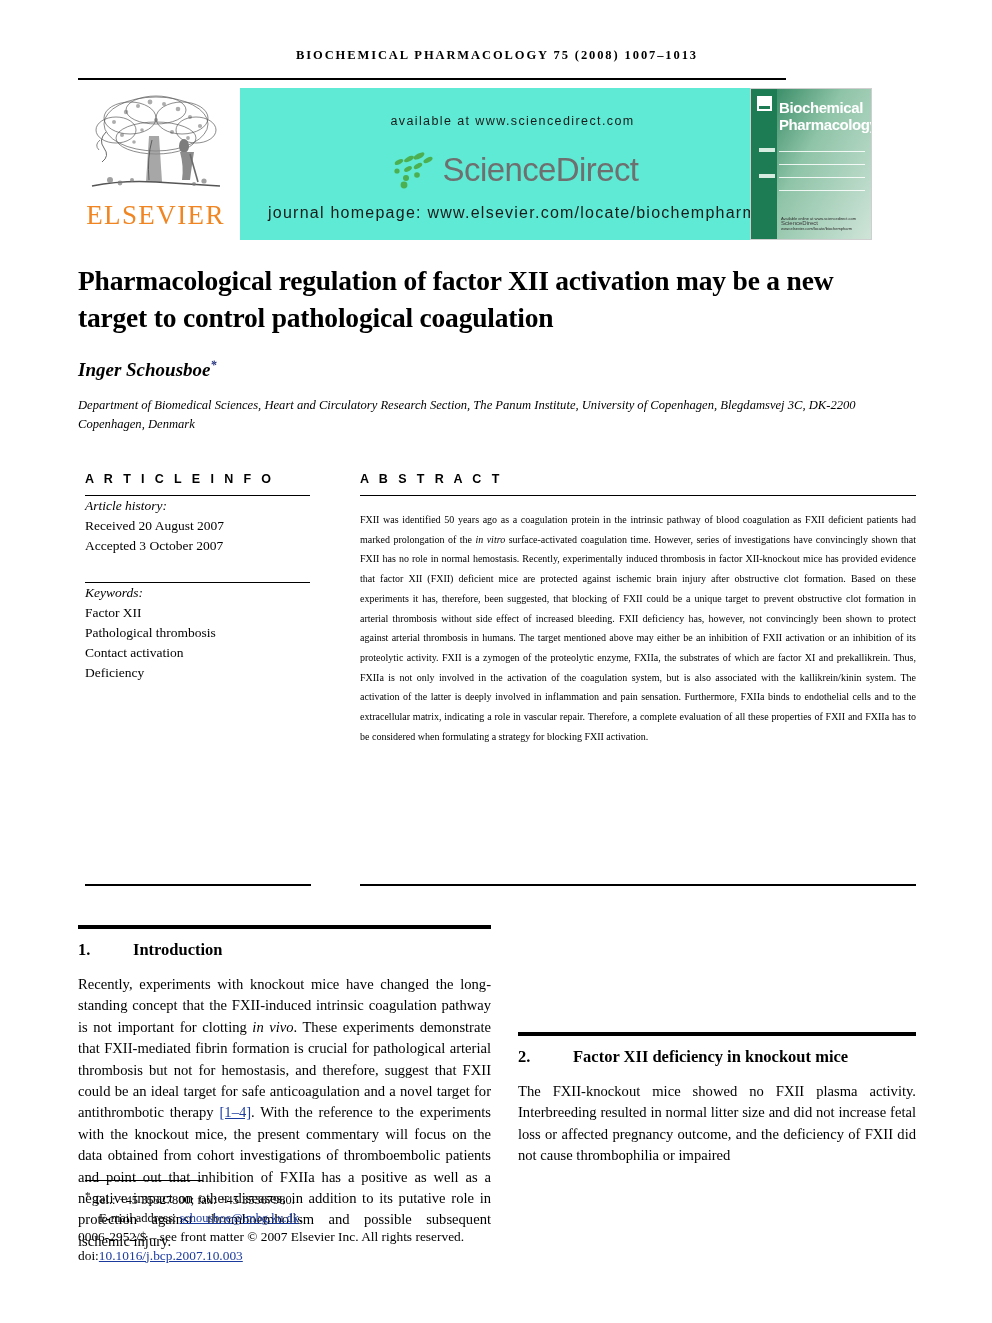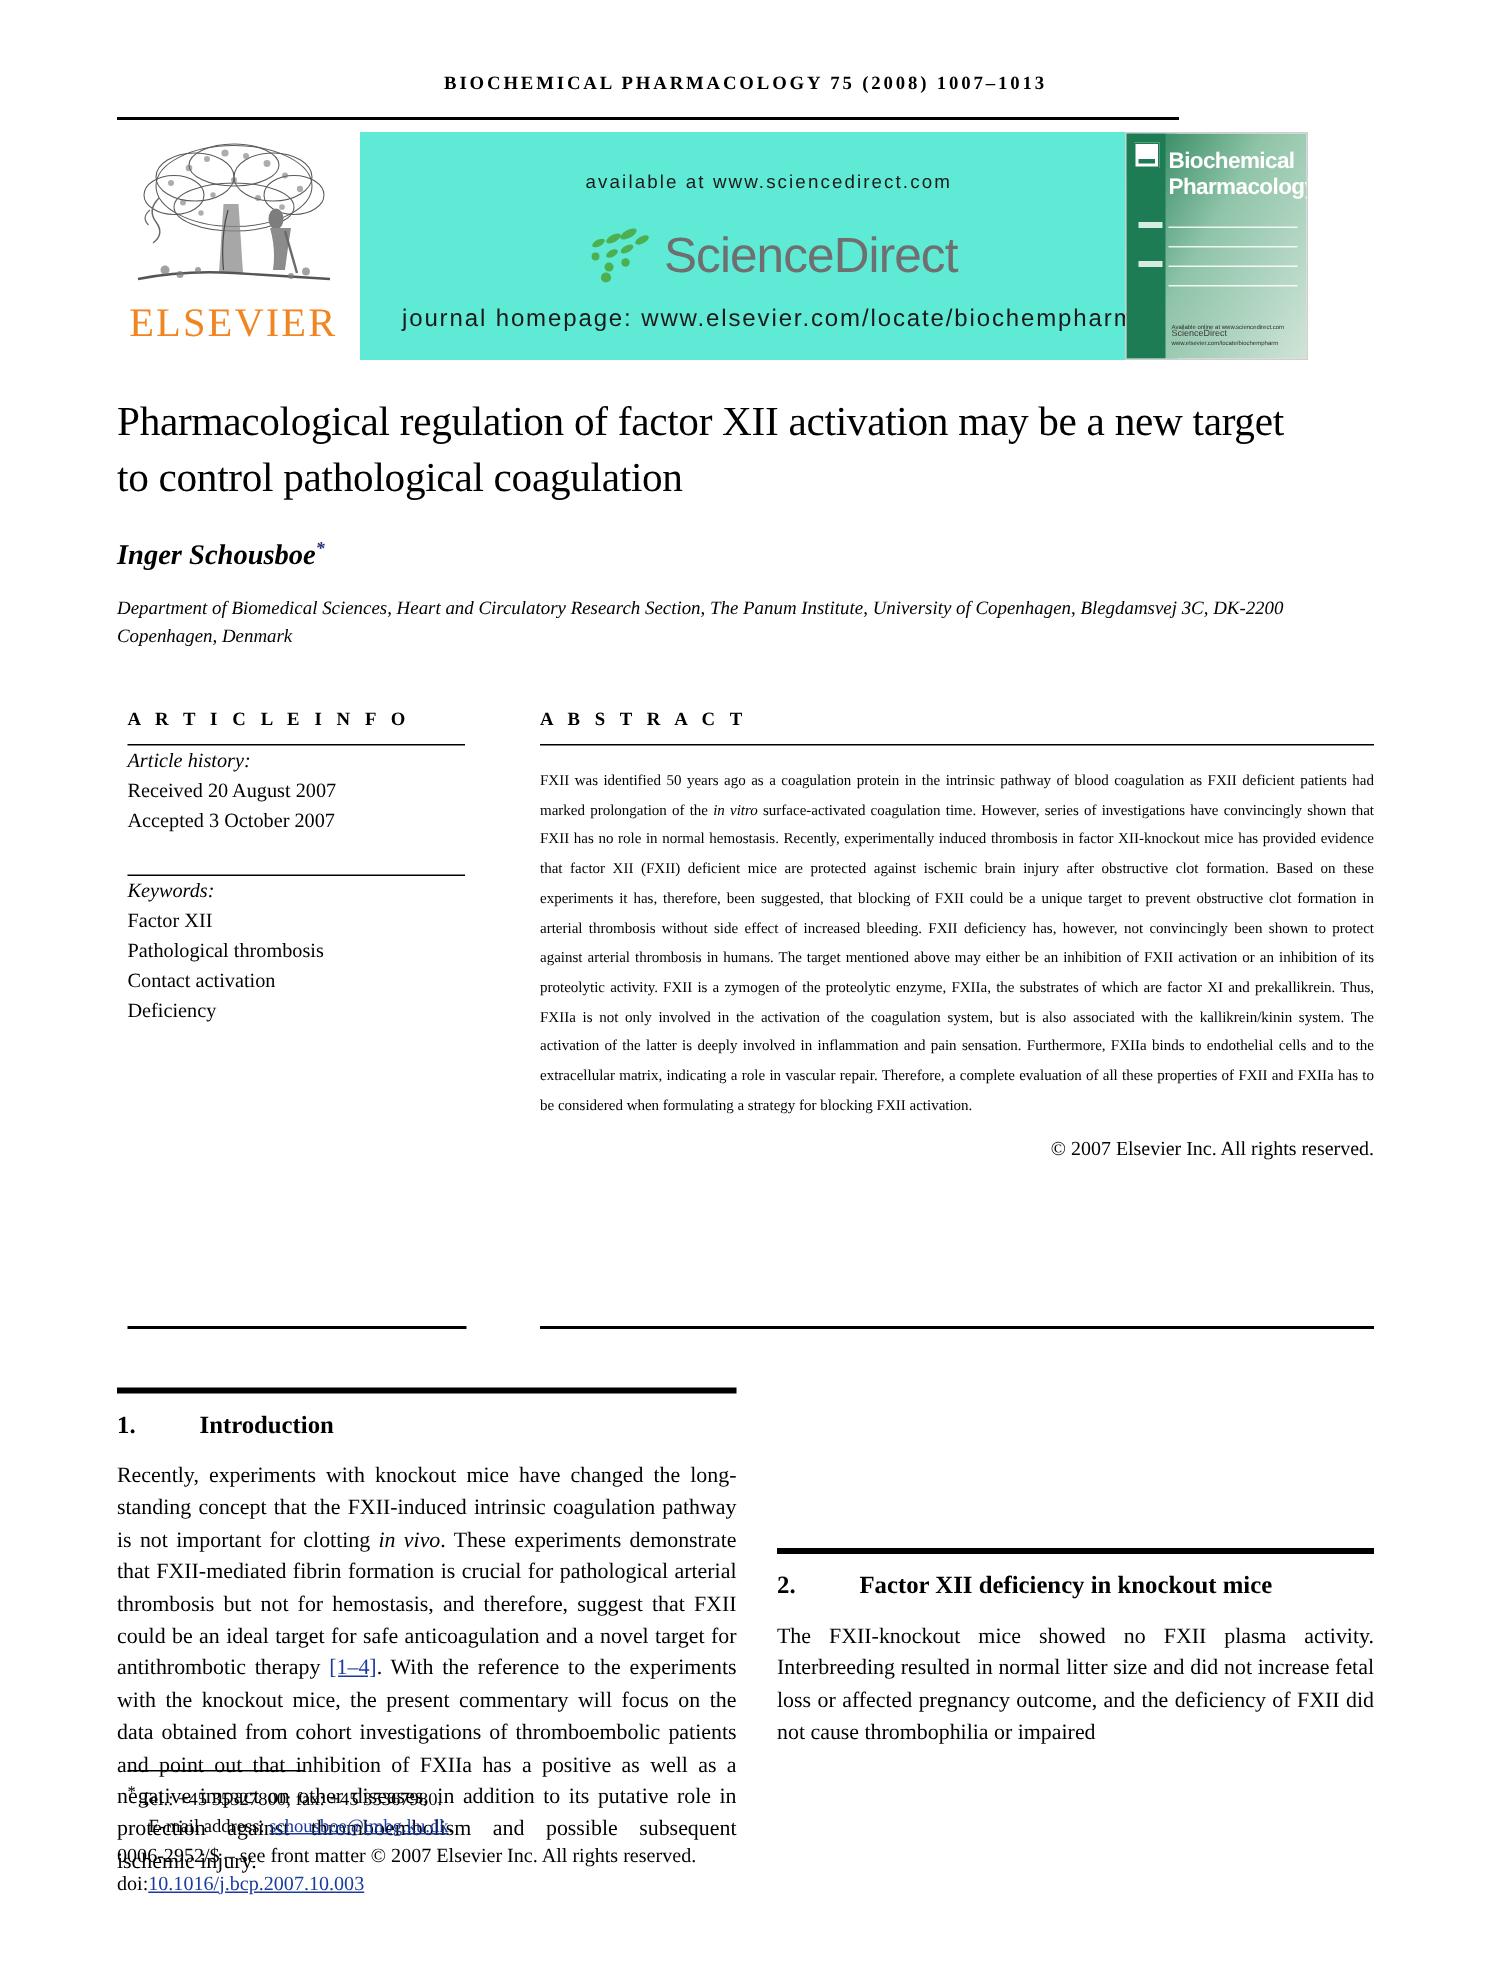--- a/index.html
+++ b/index.html
@@ -200,21 +200,21 @@
   .cover-foot .sdtiny { font-size: 6px; color: #3b3b3b; }
 
   
   .title {
     position: absolute;
     left: 78px;
     top: 262px;
     width: 780px;
     font-family: "Liberation Serif", serif;
     font-size: 27.5px;
-    font-weight: normal;
+    font-weight: bold;
     line-height: 37px;
     letter-spacing: -0.2px;
   }
   .authors {
     position: absolute;
     left: 78px;
     top: 358px;
     width: 780px;
     font-family: "Liberation Serif", serif;
     font-size: 19px;
@@ -244,21 +244,21 @@
     top: 472px;
     width: 225px;
   }
   .abs-col {
     position: absolute;
     left: 360px;
     top: 472px;
     width: 556px;
   }
   .sec-head {
-    font-family: Liberation Serif, serif;
+    font-family: Liberation Sans, sans-serif;
     font-size: 12.5px;
     font-weight: bold;
     letter-spacing: 3.4px;
   }
   .hr-thin {
     height: 1px;
     background: #000;
     margin-top: 9px;
   }
   .info-block {
@@ -514,21 +514,20 @@
       <div>Deficiency</div>
     </div>
   </div>
 
   <div class="abs-col">
     <div class="sec-head">A B S T R A C T</div>
     <div class="hr-thin"></div>
     <div class="abstract-body">
       <span>FXII was identified 50 years ago as a coagulation protein in the intrinsic pathway of blood coagulation as FXII deficient patients had marked prolongation of the </span><i>in vitro</i><span> surface-activated coagulation time. However, series of investigations have convincingly shown that FXII has no role in normal hemostasis. Recently, experimentally induced thrombosis in factor XII-knockout mice has provided evidence that factor XII (FXII) deficient mice are protected against ischemic brain injury after obstructive clot formation. Based on these experiments it has, therefore, been suggested, that blocking of FXII could be a unique target to prevent obstructive clot formation in arterial thrombosis without side effect of increased bleeding. FXII deficiency has, however, not convincingly been shown to protect against arterial thrombosis in humans. The target mentioned above may either be an inhibition of FXII activation or an inhibition of its proteolytic activity. FXII is a zymogen of the proteolytic enzyme, FXIIa, the substrates of which are factor XI and prekallikrein. Thus, FXIIa is not only involved in the activation of the coagulation system, but is also associated with the kallikrein/kinin system. The activation of the latter is deeply involved in inflammation and pain sensation. Furthermore, FXIIa binds to endothelial cells and to the extracellular matrix, indicating a role in vascular repair. Therefore, a complete evaluation of all these properties of FXII and FXIIa has to be considered when formulating a strategy for blocking FXII activation.</span>
     </div>
-    <div class="copyright">© 2007 Elsevier Inc. All rights reserved.</div>
   </div>
 
   <div class="rule-left-close"></div>
   <div class="rule-right-close"></div>
 
   <div class="body-rule"></div>
   <div class="col-left">
     <div class="numhead">
       <span class="num">1.</span><span>Introduction</span>
     </div>

